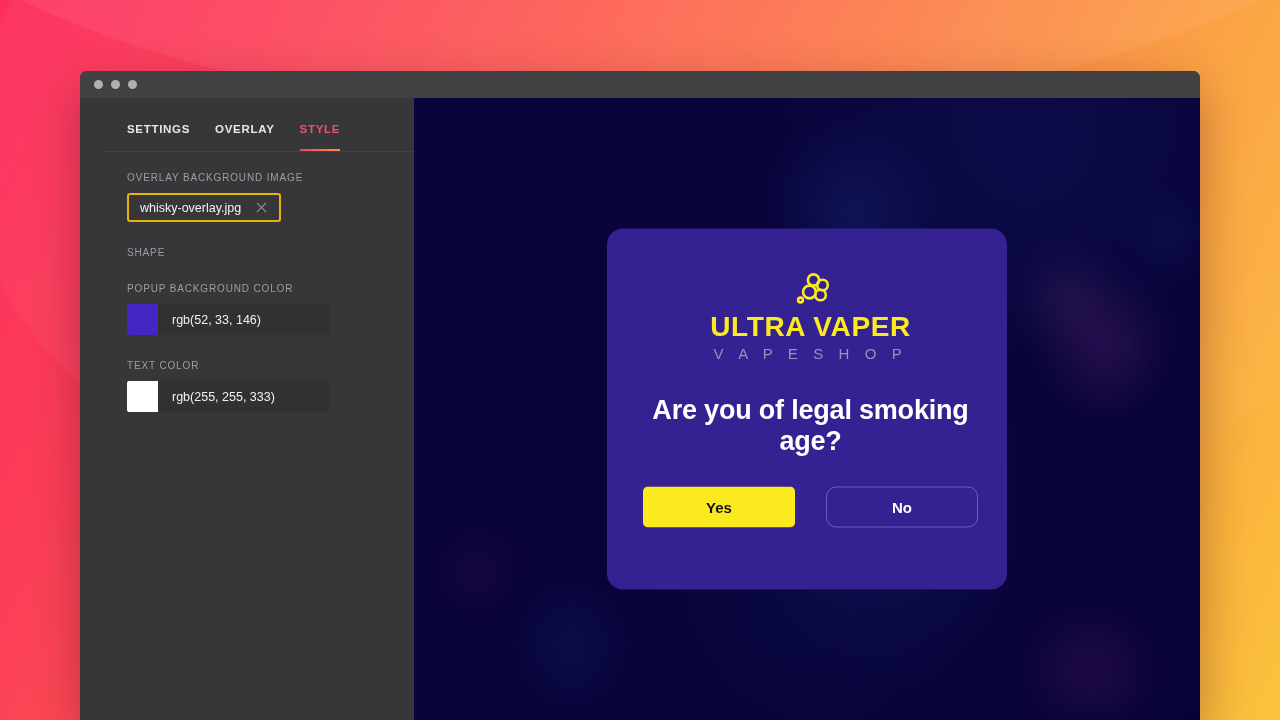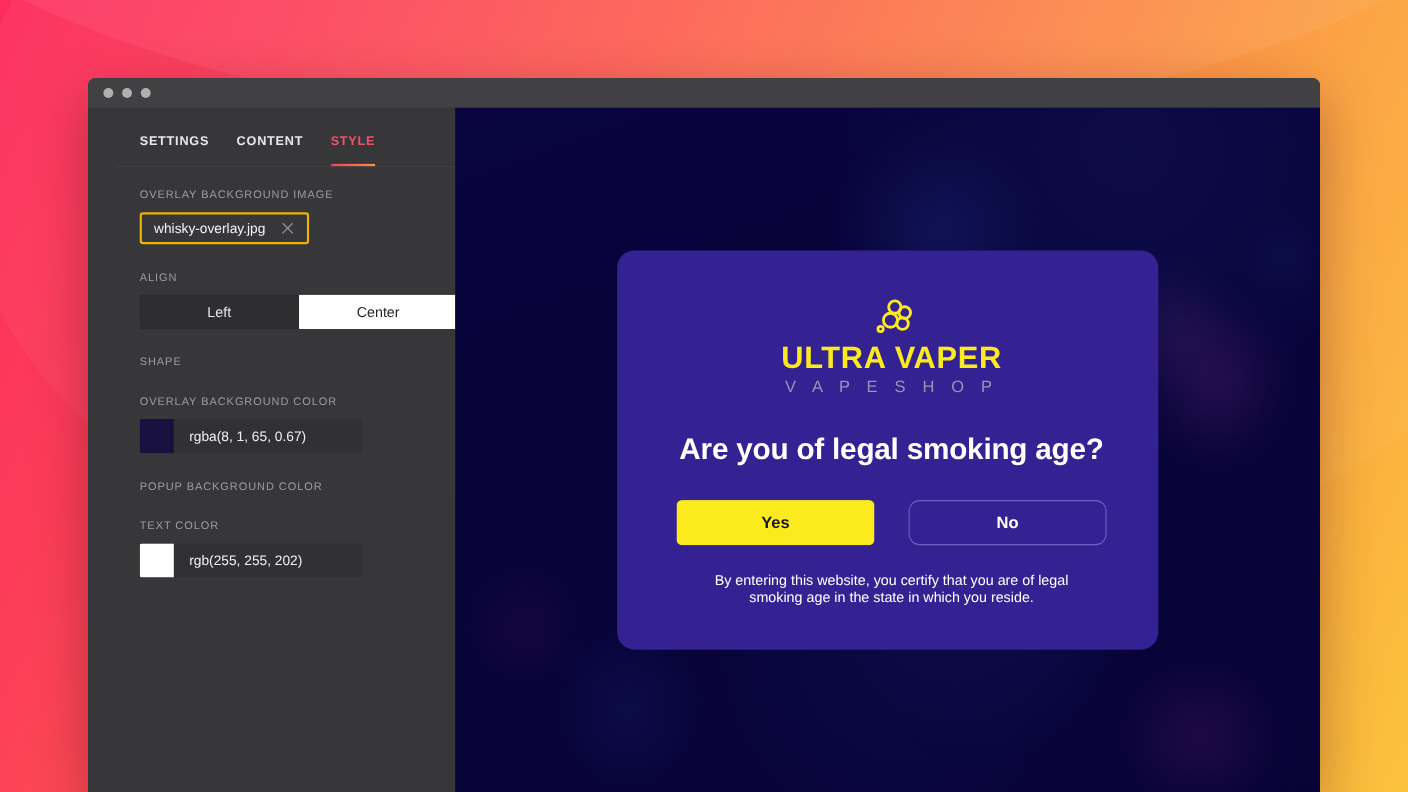--- a/index.html
+++ b/index.html
@@ -251,21 +251,21 @@
   #ph-overlay {
     background: rgba(8,1,65,0.67);
   }
 
   
   #popup {
     position: absolute;
     left: 50%;
     top: 50%;
     transform: translate(-50%, -50%);
-    width: 492px;
+    width: 400px;
     background: rgb(52,33,146);
     border-radius: 16px;
     padding: 44px 29px 38px 36px;
     text-align: center;
     color: #ffffff;
   }
 
   #logo { margin-bottom: 34px; }
   #logo-icon { margin: 0 auto 6px auto; display: block; }
   #logo-title {
@@ -335,63 +335,53 @@
     <span class="dot"></span>
     <span class="dot"></span>
   </div>
 
   <div id="window-body">
 
     <div id="sidebar">
 
       <div id="tabs">
         <div class="tab">SETTINGS</div>
-        <div class="tab">CONTENT</div>
+        <div class="tab">OVERLAY</div>
         <div class="tab active">STYLE</div>
       </div>
 
       <div id="panel">
 
         <div class="field-group">
           <div class="field-label">OVERLAY BACKGROUND IMAGE</div>
           <div class="file-input">
             <span class="file-name">whisky-overlay.jpg</span>
             <span class="clear-x"></span>
           </div>
         </div>
 
-        <div class="field-group">
-          <div class="field-label">ALIGN</div>
-          <div class="segmented">
-            <div class="seg">Left</div>
-            <div class="seg selected">Center</div>
-          </div>
-        </div>
 
         <div class="field-group">
           <div class="field-label">SHAPE</div>
         </div>
 
-        <div class="field-group">
-          <div class="field-label">OVERLAY BACKGROUND COLOR</div>
-          <div class="color-row">
-            <span class="swatch" style="background:#18103f"></span>
-            <span class="color-value">rgba(8, 1, 65, 0.67)</span>
-          </div>
-        </div>
 
         <div class="field-group">
           <div class="field-label">POPUP BACKGROUND COLOR</div>
+          <div class="color-row">
+            <span class="swatch" style="background:#4326c4"></span>
+            <span class="color-value">rgb(52, 33, 146)</span>
+          </div>
         </div>
 
         <div class="field-group">
           <div class="field-label">TEXT COLOR</div>
           <div class="color-row">
             <span class="swatch" style="background:#ffffff"></span>
-            <span class="color-value">rgb(255, 255, 202)</span>
+            <span class="color-value">rgb(255, 255, 333)</span>
           </div>
         </div>
 
       </div>
     </div>
 
     <div id="viewport">
       <div class="bg-layer" id="ph-base"></div>
       <div class="bg-layer" id="ph-figure"></div>
       <div class="bg-layer" id="ph-smoke"></div>
@@ -411,19 +401,18 @@
           <div id="logo-sub">V A P E S H O P</div>
         </div>
 
         <div id="popup-heading">Are you of legal smoking age?</div>
 
         <div id="popup-actions">
           <div class="pbtn" id="btn-yes">Yes</div>
           <div class="pbtn" id="btn-no">No</div>
         </div>
 
-        <div id="popup-disclaimer">By entering this website, you certify that you are of legal smoking age in the state in which you reside.</div>
 
       </div>
     </div>
 
   </div>
 </div>
 
 </body></html>

